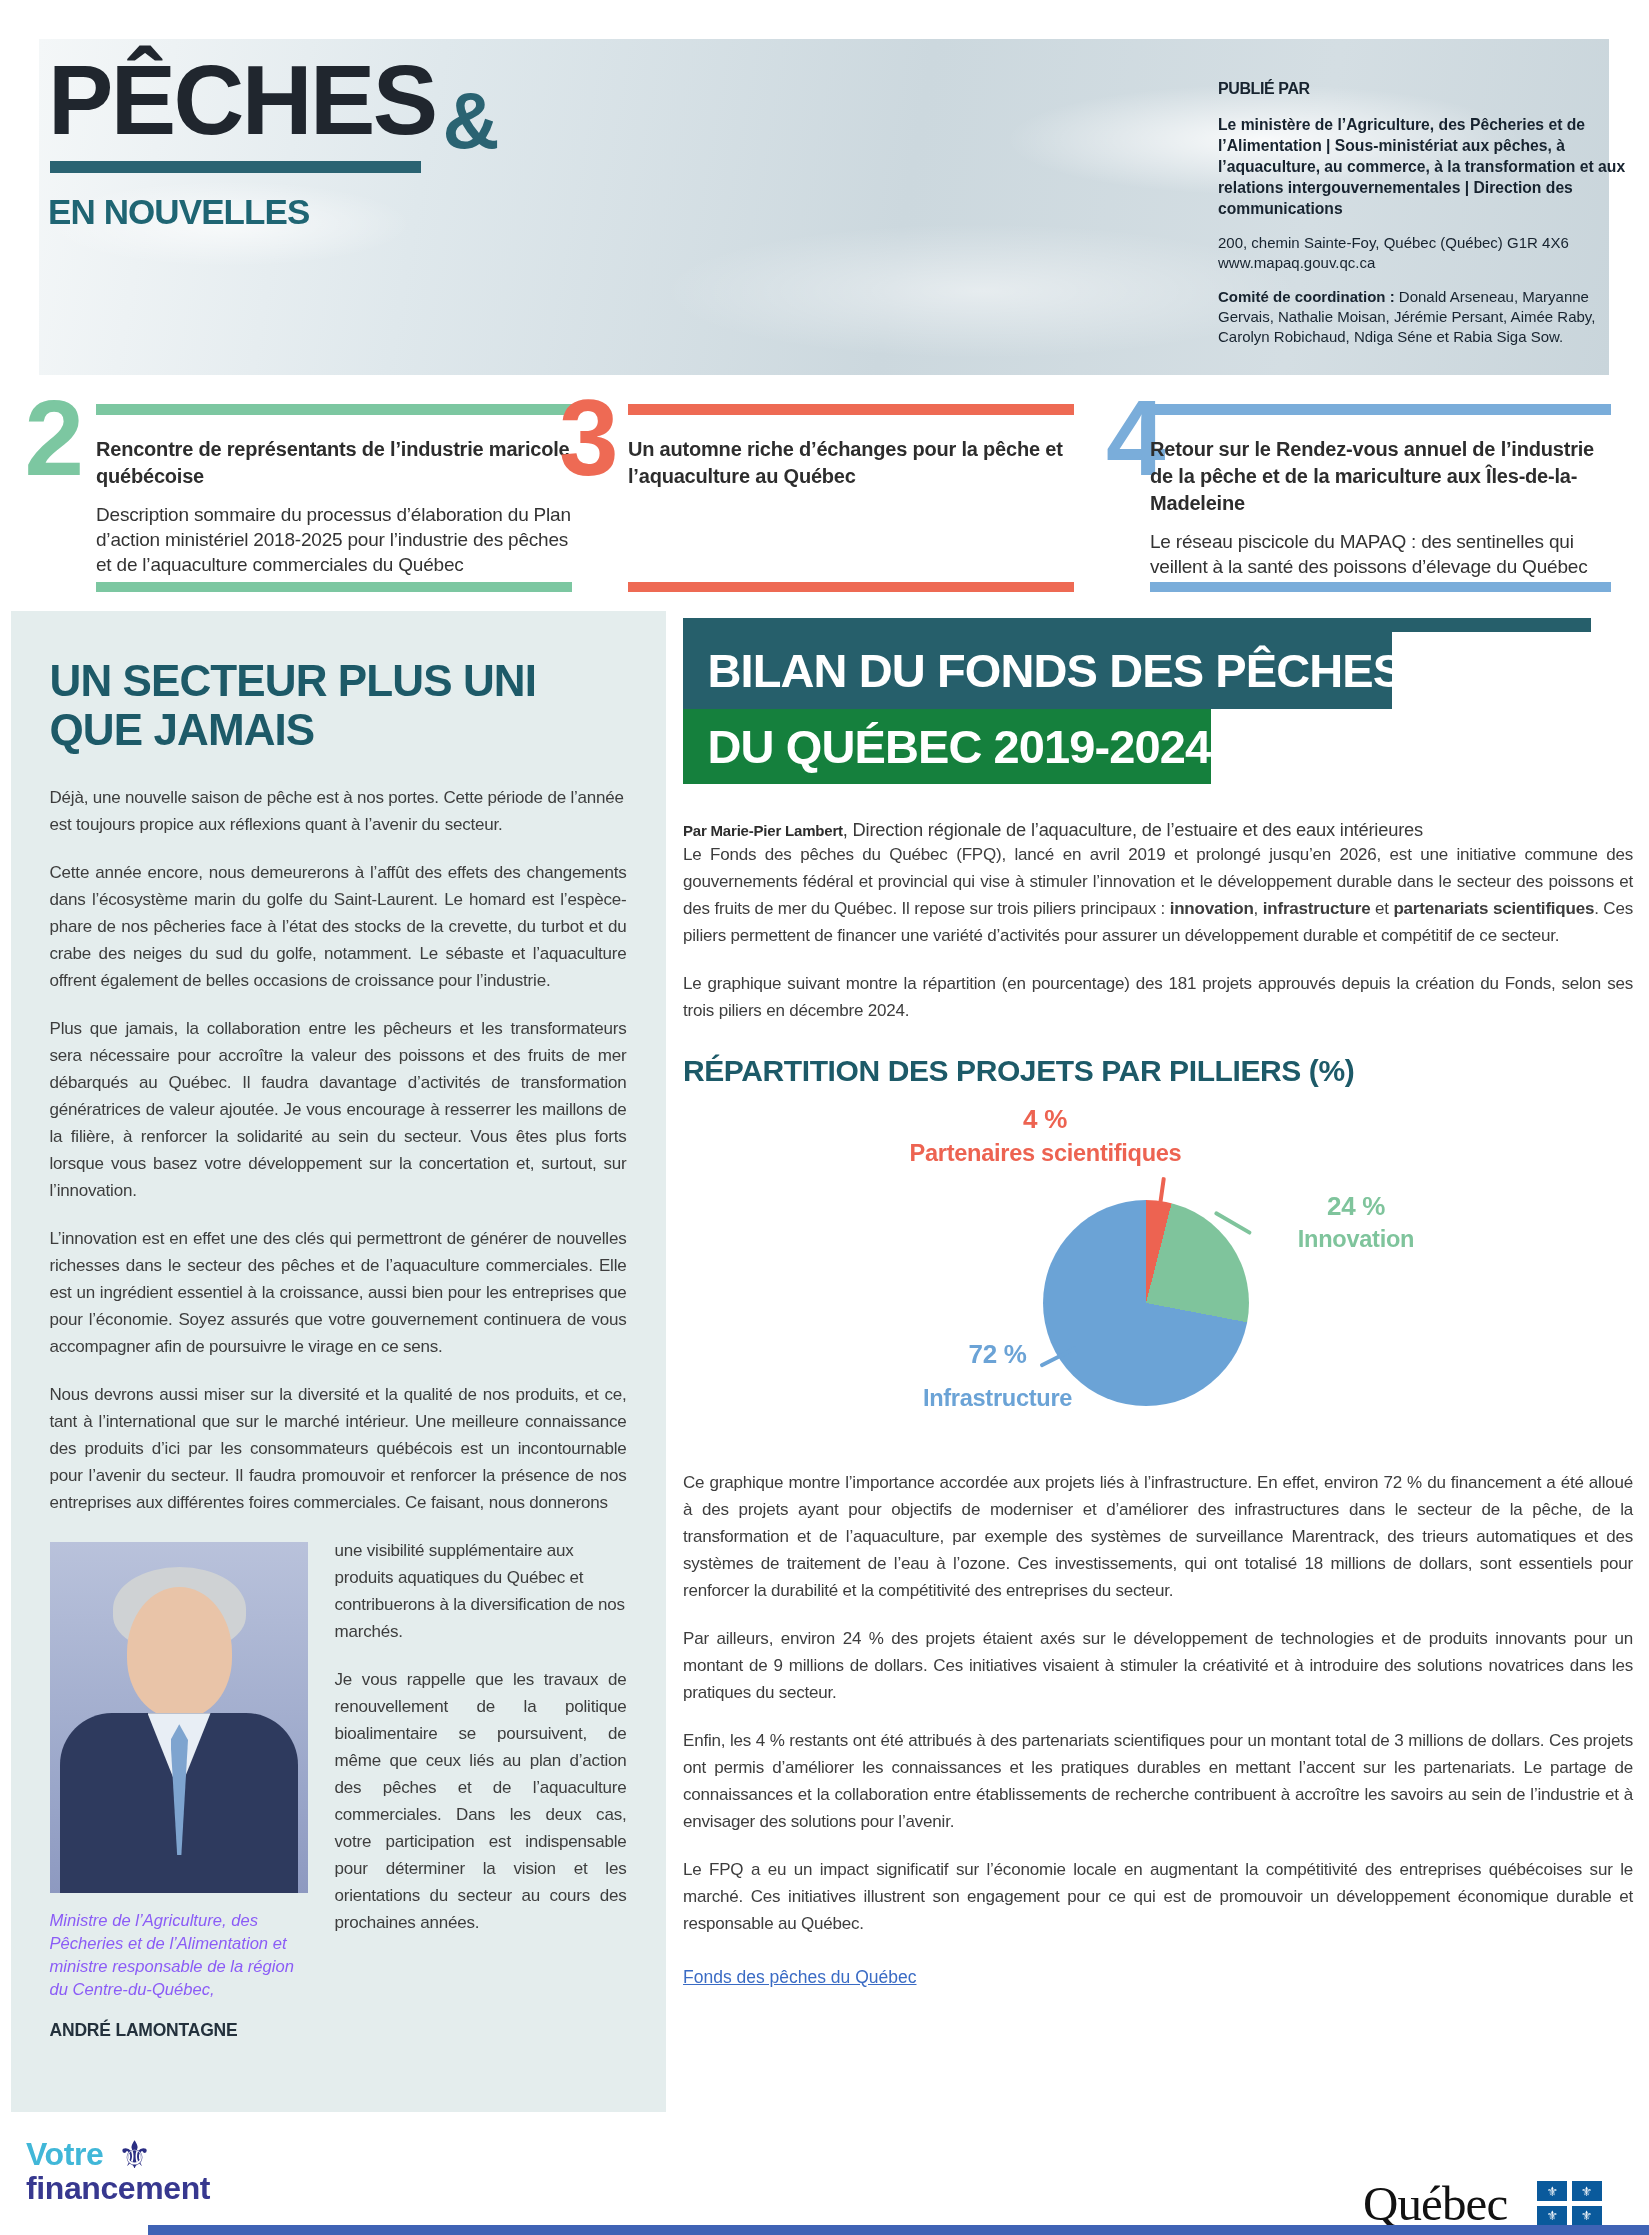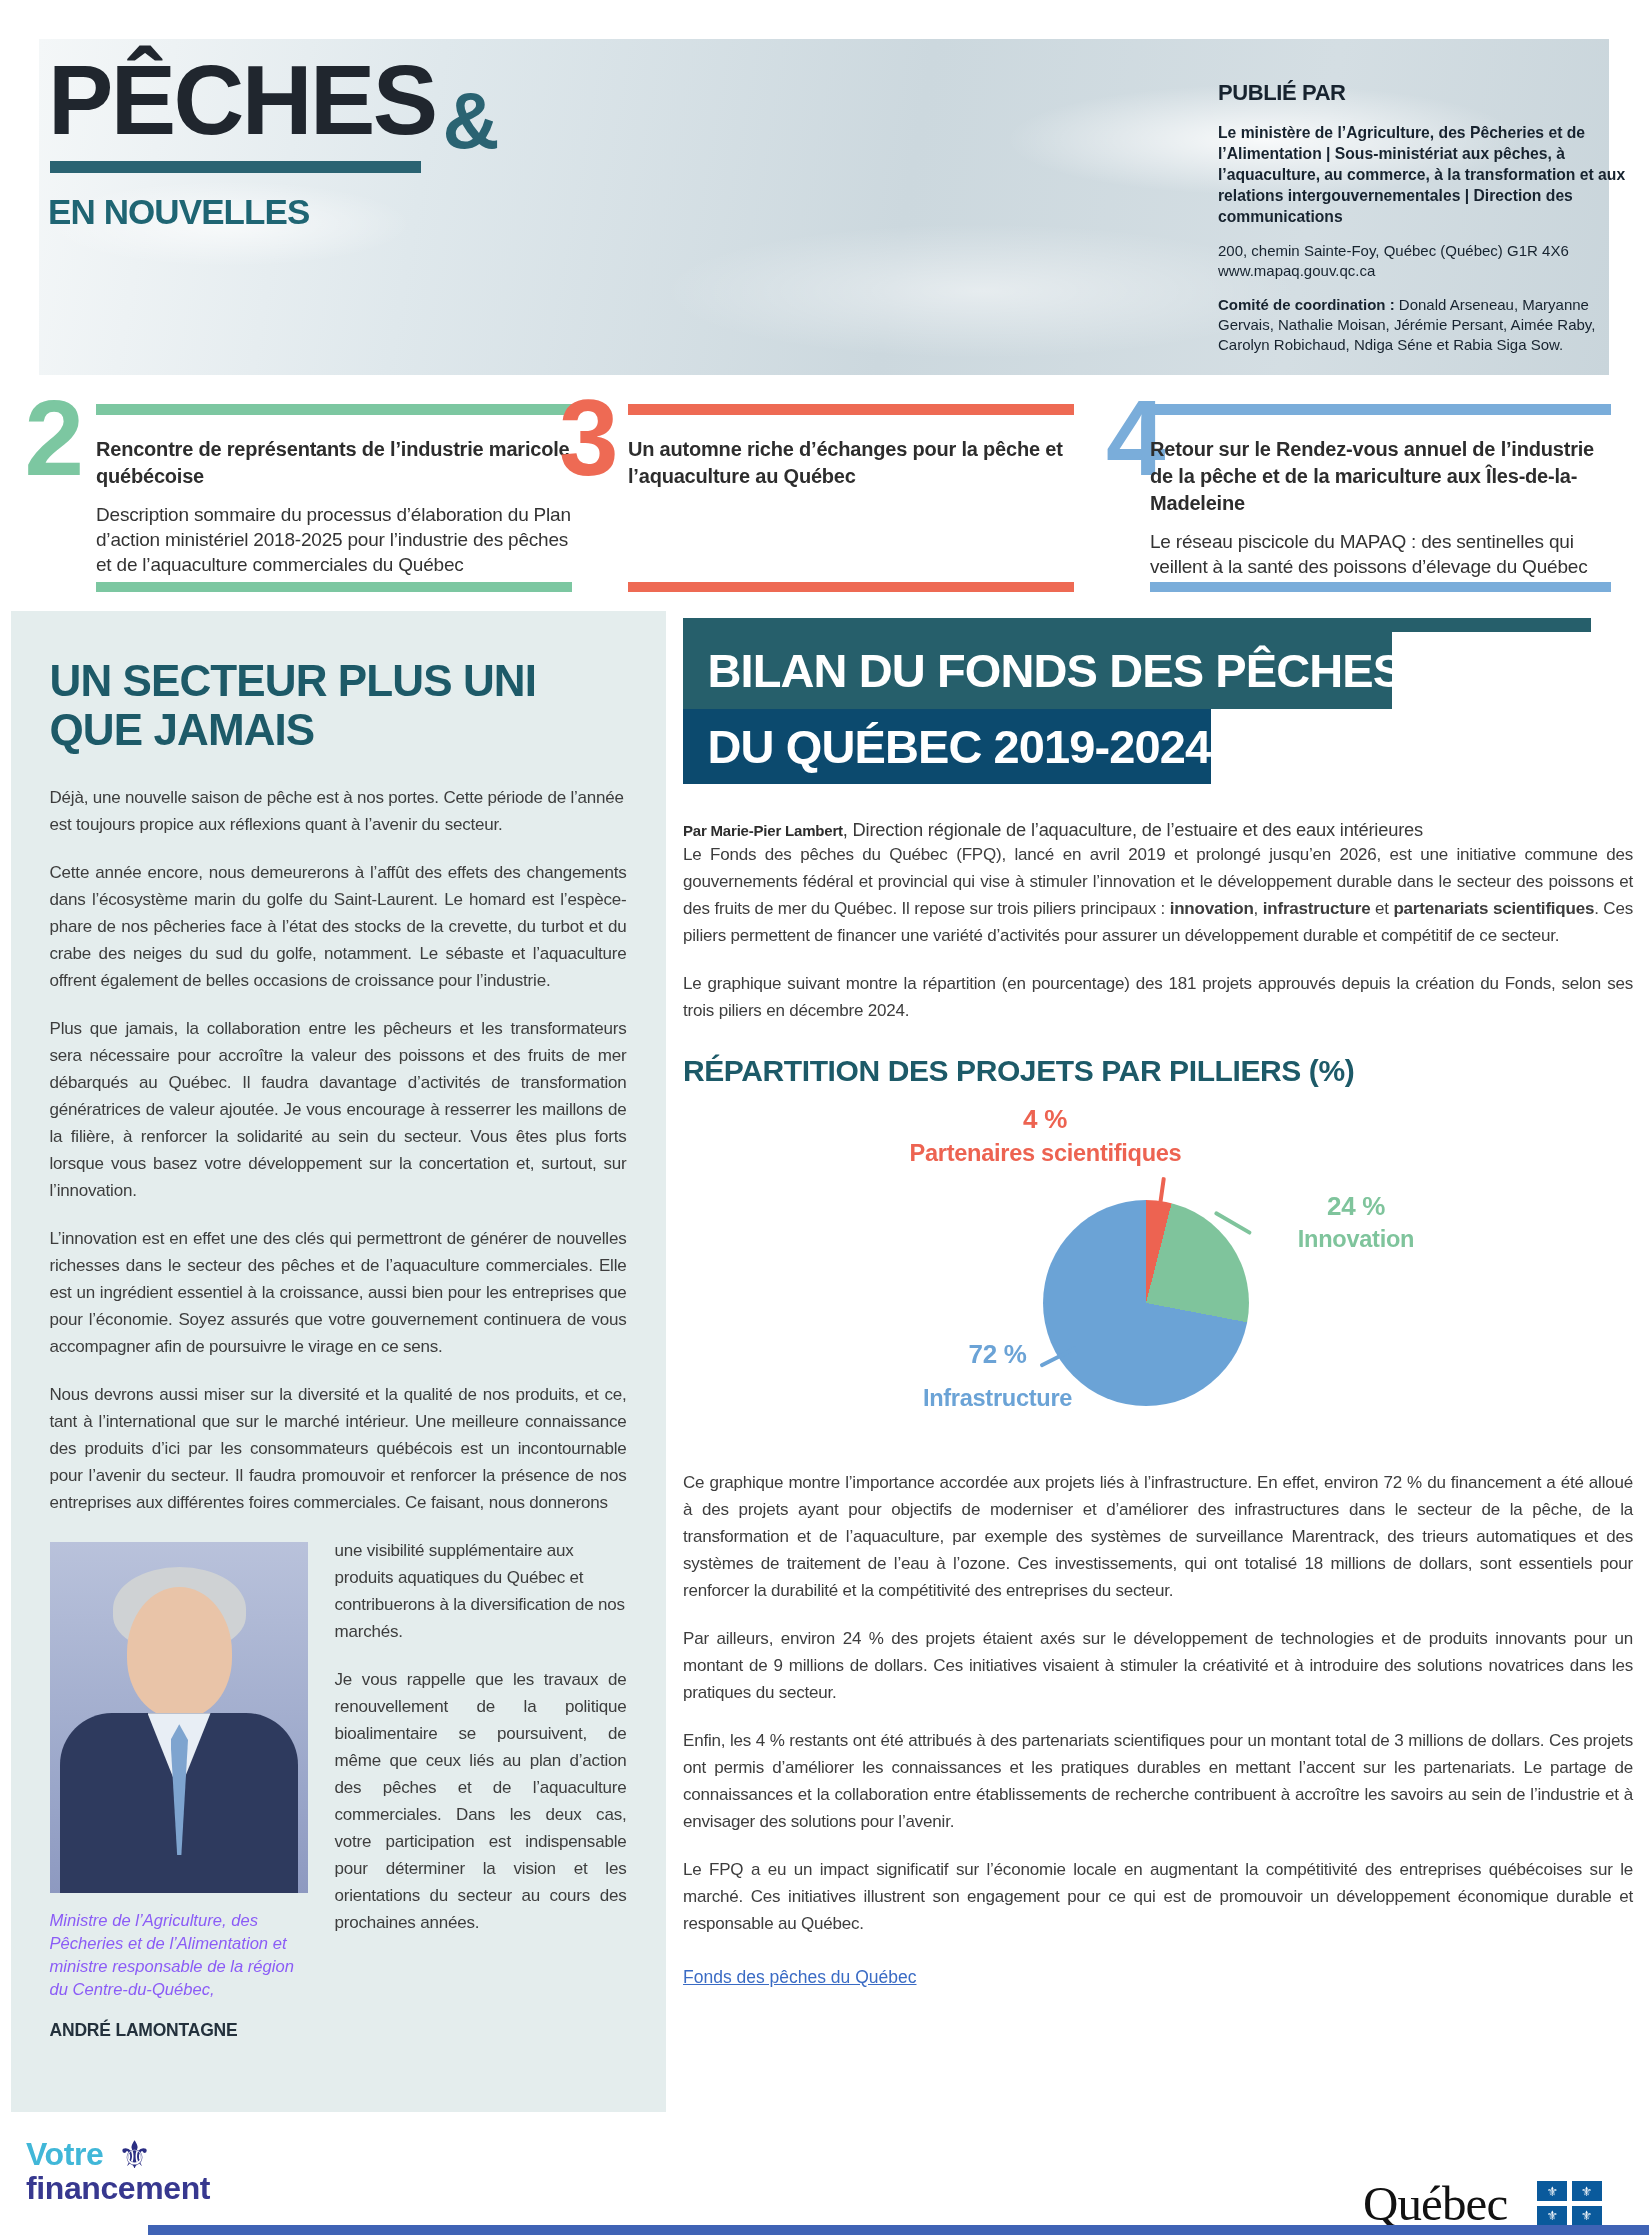--- a/index.html
+++ b/index.html
@@ -11,21 +11,21 @@
       radial-gradient(ellipse 367px 79px at 78% 30%, rgba(255,255,255,.85), rgba(255,255,255,0) 70%),
       radial-gradient(ellipse 454px 96px at 60% 75%, rgba(255,255,255,.5), rgba(255,255,255,0) 70%),
       radial-gradient(ellipse 262px 61px at 12% 55%, rgba(255,255,255,.7), rgba(255,255,255,0) 70%),
       linear-gradient(100deg,#f4f7f8 0%,#dfe8ec 25%,#ccd8de 55%,#d4dee3 80%,#c9d5db 100%);}
   .masthead-title{position:absolute;left:48px;top:51px;line-height:1;}
   .mt-line{font-weight:800;font-size:98px;letter-spacing:-2.6px;color:#20262e;}
   .mt-amp{display:inline-block;font-weight:800;font-size:79px;color:#2a6372;position:relative;top:14px;margin-left:7px;letter-spacing:0;}
   .mt-bar{width:371px;height:11.4px;background:#2a6372;margin:12.2px 0 8.7px 1.7px;}
   .mt-tagline{font-weight:800;font-size:35px;letter-spacing:-0.9px;color:#1f6573;margin-top:21px;}
   .pubby{position:absolute;left:1218px;top:80px;width:409px;color:#17232f;}
-  .pubby-h{font-size:22px;font-weight:800;letter-spacing:-0.4px;margin-bottom:15.7px;}
+  .pubby-h{font-size:16px;font-weight:800;letter-spacing:-0.4px;margin-bottom:15.7px;}
   .pubby-org{font-size:15.7px;font-weight:700;line-height:21px;margin-bottom:14px;}
   .pubby-line{font-size:15px;line-height:20px;}
   .pubby-committee{font-size:15px;line-height:20px;margin-top:14px;}
   .pubby-committee b{font-weight:700;}
   
   .toc-number{position:absolute;font-size:107px;font-weight:700;line-height:.85;letter-spacing:-3.5px;}
   .toc-col{position:absolute;top:404px;}
   .toc-bar-top{height:10.5px;margin-bottom:21px;}
   .toc-title{font-size:20px;font-weight:700;color:#2d2d2d;line-height:27px;letter-spacing:-0.2px;}
   .toc-sub{font-size:19px;font-weight:400;color:#333;line-height:25px;margin-top:12.2px;letter-spacing:-0.2px;}
@@ -43,21 +43,21 @@
   .m-face{position:absolute;left:77px;top:45px;width:105px;height:131px;background:#e9c4a8;border-radius:50% 50% 46% 46%;}
   .m-suit{position:absolute;left:10.5px;top:171px;width:238px;height:183px;background:#2e3a5e;border-radius:52px 52px 0 0;}
   .m-shirt{position:absolute;left:98px;top:171px;width:63px;height:79px;background:#e8eef5;clip-path:polygon(0 0,100% 0,50% 100%);}
   .m-tie{position:absolute;left:121px;top:182px;width:17.5px;height:131px;background:#7ea4cf;clip-path:polygon(50% 0,100% 12%,62% 100%,38% 100%,0 12%);}
   .m-caption{font-size:16.6px;line-height:23px;font-style:italic;color:#8b5cf6;margin-top:15.7px;}
   .m-sign{font-size:17.5px;font-weight:800;color:#23313c;letter-spacing:-0.2px;margin-top:19px;}
   
   .right-col{position:absolute;left:683px;top:618px;width:950px;}
   .banner-strip{width:908px;height:14px;background:#265f6b;}
   .banner-b1{width:709px;height:77px;background:#265f6b;display:flex;align-items:center;}
-  .banner-b2{width:528px;height:75px;background:#0c4a6e;display:flex;align-items:center;}
+  .banner-b2{width:528px;height:75px;background:#15803d;display:flex;align-items:center;}
   .banner-text{color:#ffffff;font-size:47px;font-weight:800;letter-spacing:-0.9px;padding-left:24.5px;white-space:nowrap;}
   .byline{margin-top:35px;font-size:18.3px;color:#3a3a3a;letter-spacing:-0.2px;}
   .byline b{font-size:15px;font-weight:700;color:#2d2d2d;}
   .right-col .body-p{margin-top:0;}
   .rc-p1{margin-top:24.5px;}
   .chart-heading{font-size:30px;font-weight:800;letter-spacing:-0.4px;color:#1d5a68;margin:30px 0 0 0;}
   .chart{position:relative;height:376px;margin-top:5.2px;}
   .pie{position:absolute;left:360px;top:107px;width:206px;height:206px;border-radius:50%;}
   .pie-label{position:absolute;text-align:center;font-weight:700;letter-spacing:-0.3px;}
   .pl-pct{font-size:26px;}

